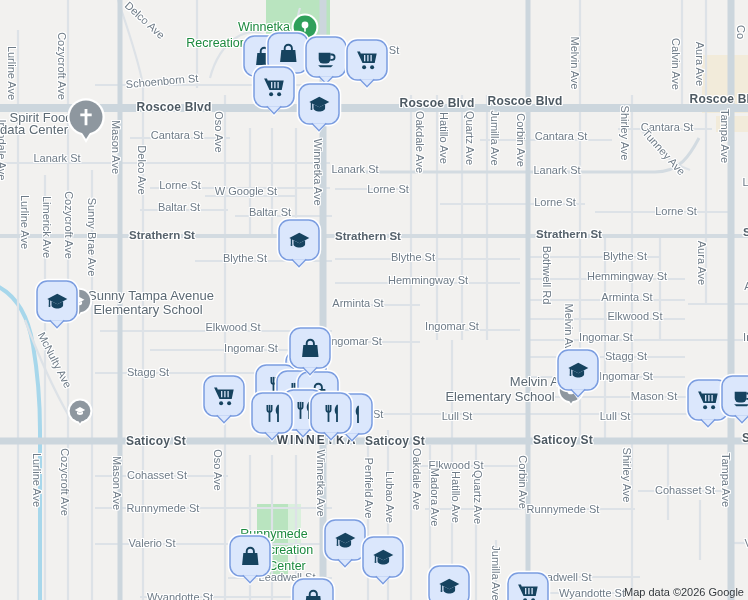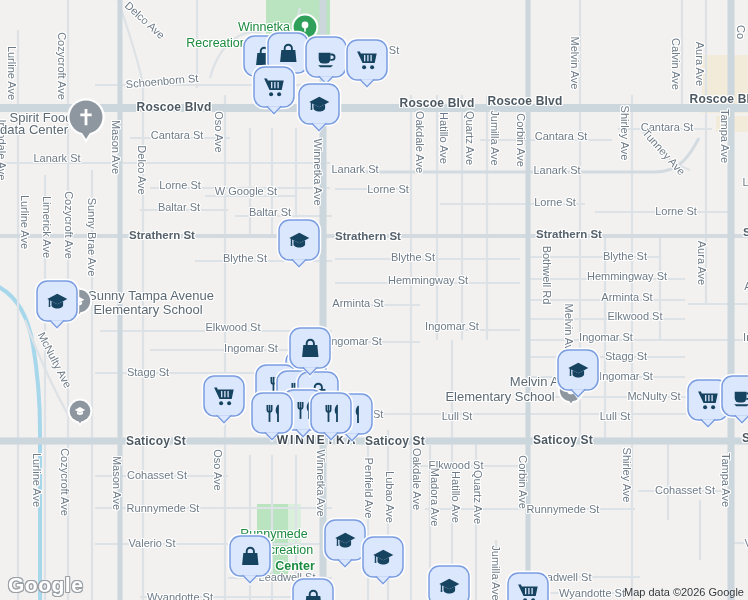--- a/index.html
+++ b/index.html
@@ -203,21 +203,21 @@
       <div class="slabel" style="left: 233px; top: 327px; transform: translate(-50%, -50%);">Elkwood St</div>
       <div class="slabel" style="left: 635px; top: 316px; transform: translate(-50%, -50%);">Elkwood St</div>
       <div class="slabel" style="left: 251px; top: 348px; transform: translate(-50%, -50%);">Ingomar St</div>
       <div class="slabel" style="left: 355px; top: 341px; transform: translate(-50%, -50%);">Ingomar St</div>
       <div class="slabel" style="left: 452px; top: 326px; transform: translate(-50%, -50%);">Ingomar St</div>
       <div class="slabel" style="left: 606px; top: 337px; transform: translate(-50%, -50%);">Ingomar St</div>
       <div class="slabel" style="left: 770px; top: 337px; transform: translate(-50%, -50%);">Ingomar St</div>
       <div class="slabel" style="left: 148px; top: 372px; transform: translate(-50%, -50%);">Stagg St</div>
       <div class="slabel" style="left: 626px; top: 356px; transform: translate(-50%, -50%);">Stagg St</div>
       <div class="slabel" style="left: 626px; top: 376px; transform: translate(-50%, -50%);">Ingomar St</div>
-      <div class="slabel" style="left: 654px; top: 396px; transform: translate(-50%, -50%);">McNulty St</div>
+      <div class="slabel" style="left: 654px; top: 396px; transform: translate(-50%, -50%);">Mason St</div>
       <div class="slabel" style="left: 368px; top: 414px; transform: translate(-50%, -50%);">Lull St</div>
       <div class="slabel" style="left: 457px; top: 416px; transform: translate(-50%, -50%);">Lull St</div>
       <div class="slabel" style="left: 615px; top: 416px; transform: translate(-50%, -50%);">Lull St</div>
       <div class="slabel maj" style="left: 156px; top: 441px; transform: translate(-50%, -50%);">Saticoy St</div>
       <div class="slabel maj" style="left: 395px; top: 441px; transform: translate(-50%, -50%);">Saticoy St</div>
       <div class="slabel maj" style="left: 563px; top: 440px; transform: translate(-50%, -50%);">Saticoy St</div>
       <div class="slabel maj" style="left: 772px; top: 438px; transform: translate(-50%, -50%);">Saticoy St</div>
       <div class="slabel" style="left: 456px; top: 465px; transform: translate(-50%, -50%);">Elkwood St</div>
       <div class="slabel" style="left: 157px; top: 475px; transform: translate(-50%, -50%);">Cohasset St</div>
       <div class="slabel" style="left: 685px; top: 490px; transform: translate(-50%, -50%);">Cohasset St</div>
@@ -278,21 +278,21 @@
       <div class="slabel park" style="left: 264px; top: 27px; transform: translate(-50%, -50%);">Winnetka</div>
       <div class="slabel park" style="left: 237px; top: 43px; transform: translate(-50%, -50%);">Recreation Center</div>
       <div class="slabel place" style="left: 41px; top: 117px; transform: translate(-50%, -50%);">Spirit Food</div>
       <div class="slabel place" style="left: 34px; top: 129px; transform: translate(-50%, -50%);">data Center</div>
       <div class="slabel place" style="left: 151px; top: 295px; transform: translate(-50%, -50%);">Sunny Tampa Avenue</div>
       <div class="slabel place" style="left: 148px; top: 309px; transform: translate(-50%, -50%);">Elementary School</div>
       <div class="slabel place" style="left: 552px; top: 381px; transform: translate(-50%, -50%);">Melvin Avenue</div>
       <div class="slabel place" style="left: 500px; top: 396px; transform: translate(-50%, -50%);">Elementary School</div>
       <div class="slabel park" style="left: 274px; top: 534px; transform: translate(-50%, -50%);">Runnymede</div>
       <div class="slabel park" style="left: 283px; top: 550px; transform: translate(-50%, -50%);">Recreation</div>
-      <div class="slabel park" style="left: 295px; top: 566px; transform: translate(-50%, -50%); font-weight: bold;">Center</div>
+      <div class="slabel park" style="left: 287px; top: 566px; transform: translate(-50%, -50%);">Center</div>
       <div class="slabel city" style="left: 317px; top: 440px; transform: translate(-50%, -50%);">WINNETKA</div>
     </div>
   <div class="layer" id="markers">
       <svg class="mk" width="30" height="30" viewBox="0 0 30 30" style="left: 290px; top: 12px;">
         <circle cx="15" cy="15" r="13.4" fill="#fff"></circle>
         <circle cx="15" cy="15" r="11.4" fill="#2fa05a"></circle>
         <circle cx="15" cy="13" r="3.4" fill="#fff"></circle>
         <rect x="14.2" y="14.6" width="1.6" height="5" fill="#fff"></rect>
       </svg>
       <svg class="mk" width="46" height="54" viewBox="0 0 46 54" style="left: 241px; top: 33px;">
@@ -569,15 +569,14 @@
         <path d="M13 39 23 52.5 33 39z" fill="#fff"></path>
   <rect x="0.75" y="0.75" width="44.5" height="44.5" rx="12.5" fill="#fff"></rect>
   <rect x="3" y="3" width="40" height="40" rx="10.5" fill="#dbe7fc" stroke="#7b9de0" stroke-width="1.5"></rect>
   <path d="M15.8 42.2 23 49.8 30.2 42.2" fill="#dbe7fc" stroke="#7b9de0" stroke-width="1.4"></path>
   <g transform="translate(11.3,11.3)">
           <use href="#i-cart"></use>
         </g>
       </svg>
     </div>
 
-  <div id="google-logo">Google</div>
   <div id="attribution">Map data ©2026 Google</div>
 </div>
 
 </body></html>

